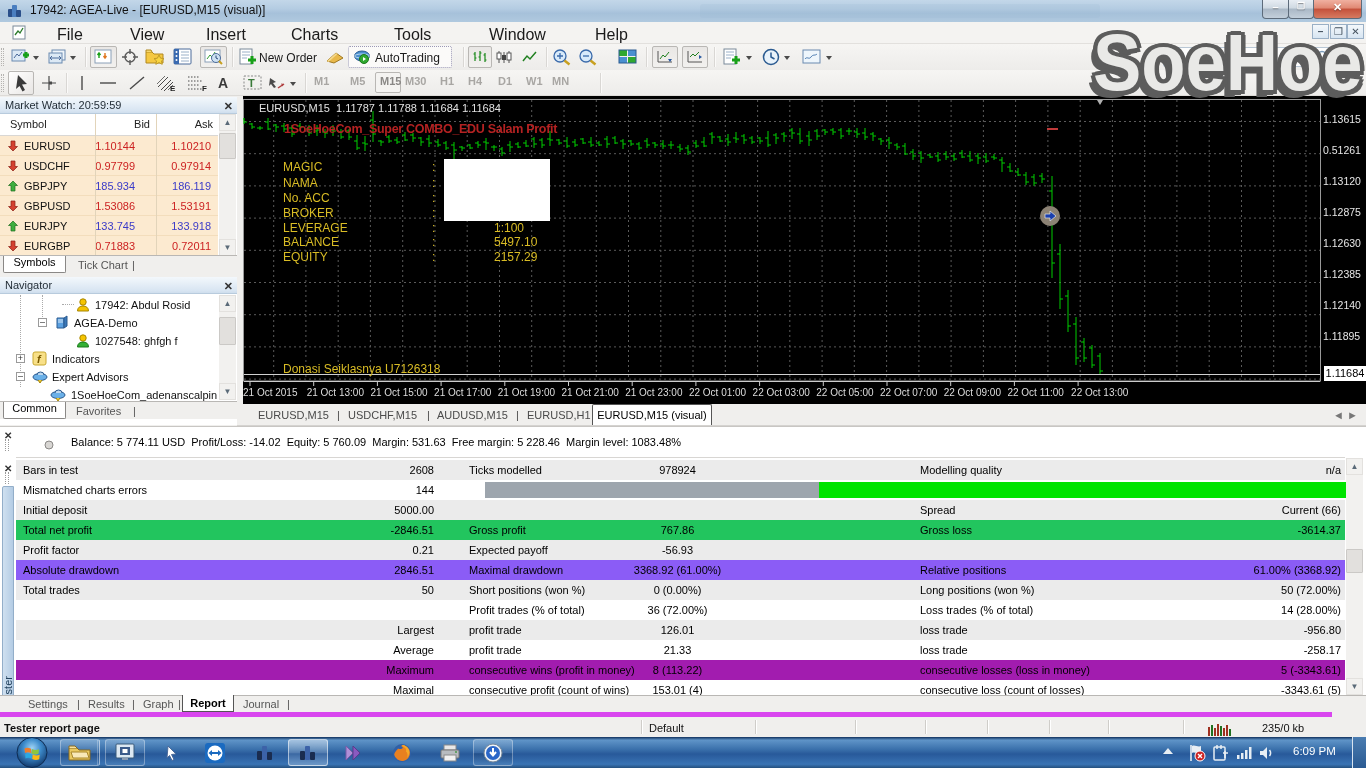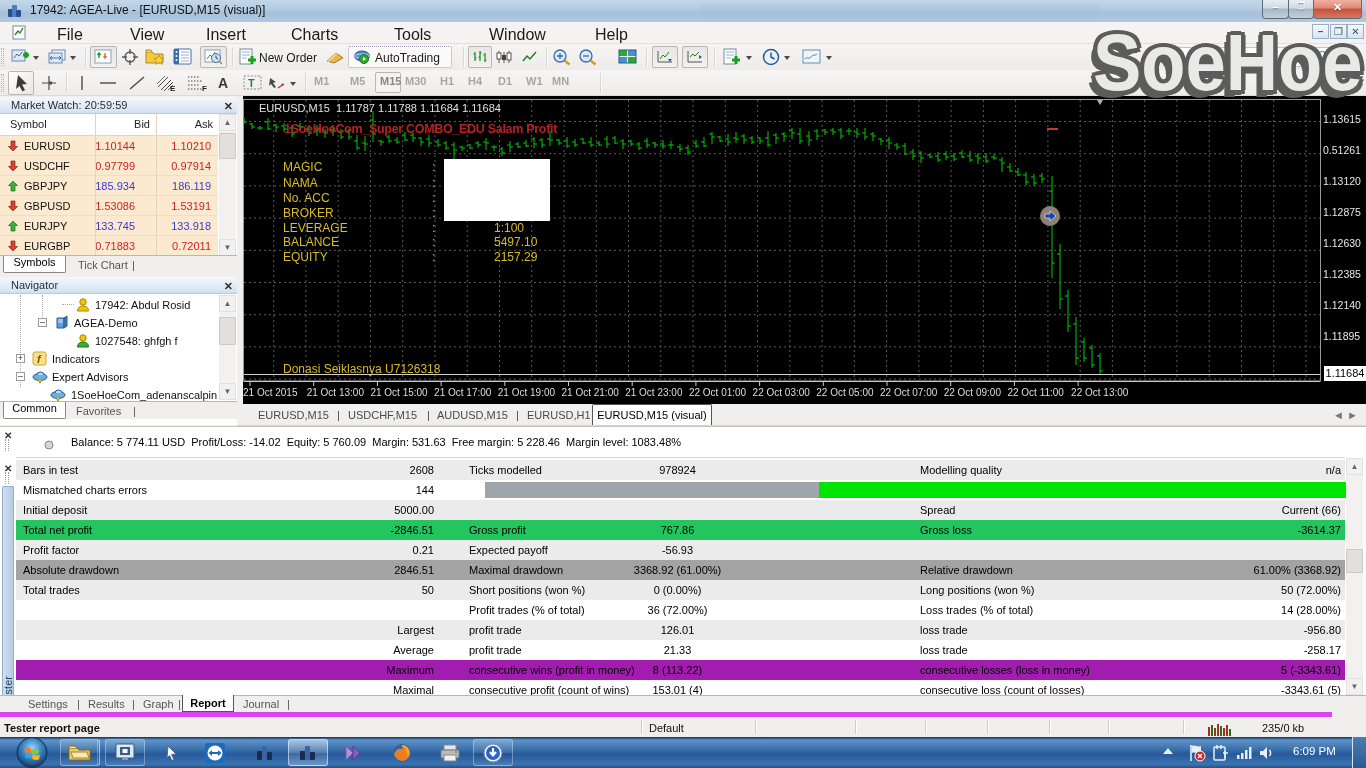--- a/index.html
+++ b/index.html
@@ -17,21 +17,21 @@
 
 #tb1{position:absolute;left:0;top:44px;width:1366px;height:26px;background:linear-gradient(180deg,#f6f5f3,#edecea)}
 #tb2{position:absolute;left:0;top:70px;width:1366px;height:26px;background:linear-gradient(180deg,#f6f5f3,#edecea);border-bottom:1px solid #dddbd8}
 .grip{position:absolute;width:3px;border-left:1px dotted #b5b3b0;border-right:1px dotted #b5b3b0;height:18px;top:4px}
 .tsep{position:absolute;width:1px;height:20px;top:3px;background:#d9d7d4;box-shadow:1px 0 0 #fbfaf9}
 .tbtxt{position:absolute;font-size:12px;color:#1a1a1a}
 .darr{position:absolute;width:0;height:0;border-left:3.5px solid transparent;border-right:3.5px solid transparent;border-top:4px solid #4a4a4a;top:12px}
 .tfbtn{position:absolute;top:5px;font-size:11px;font-weight:bold;color:#a8a6a3}
 .pressed{border:1px solid #b9b7b4;background:linear-gradient(180deg,#e9e7e5,#f2f1ef);border-radius:2px}
 
-.panel-h{position:absolute;left:0;width:237px;height:17px;background:linear-gradient(180deg,#f3f8fc,#d8e5f2 85%,#cfdeed);border-bottom:1px solid #b8cbdd;color:#1f2a33;font-size:11px;line-height:16px;padding-left:11px}
+.panel-h{position:absolute;left:0;width:237px;height:17px;background:linear-gradient(180deg,#f3f8fc,#d8e5f2 85%,#cfdeed);border-bottom:1px solid #b8cbdd;color:#1f2a33;font-size:11px;line-height:16px;padding-left:5px}
 .px{position:absolute;right:4px;top:1px;font-size:11px;font-weight:bold;color:#333}
 .tabrow{position:absolute;left:0;width:237px;height:18px;background:#f0efed;border-top:1px solid #b9b7b4}
 .tab-on{position:absolute;top:0;height:17px;background:#fff;border:1px solid #8a8886;border-top:none;border-radius:0 0 2px 2px;font-size:11px;color:#000;text-align:center}
 .tab-off{position:absolute;top:3px;font-size:11px;color:#555}
 
 #mw{position:absolute;left:0;top:97px;width:237px;height:176px;background:#fff}
 .mwrow{position:absolute;left:0;width:218px;height:20px;background:#fcead0;border-bottom:1px solid #f3ddbc}
 .mwsym{position:absolute;left:24px;top:4px;color:#111}
 .mwarr{position:absolute;left:7px;top:4px}
 .mwbid{position:absolute;right:83px;top:4px}
@@ -538,26 +538,26 @@
         <span class="c v2">767.86</span>
         <span class="c l3">Gross loss</span>
         <span class="c v3">-3614.37</span>
       </div>
       <div class="trow" style="top:113px;background:#ebebeb">
         <span class="c l1">Profit factor</span>
         <span class="c v1">0.21</span>
         <span class="c l2">Expected payoff</span>
         <span class="c v2">-56.93</span>
       </div>
-      <div class="trow" style="top:133px;background:#a3a3a3">
+      <div class="trow" style="top:133px;background:#8b5cf6">
         <span class="c l1">Absolute drawdown</span>
         <span class="c v1">2846.51</span>
         <span class="c l2">Maximal drawdown</span>
         <span class="c v2">3368.92 (61.00%)</span>
-        <span class="c l3">Relative drawdown</span>
+        <span class="c l3">Relative positions</span>
         <span class="c v3">61.00% (3368.92)</span>
       </div>
       <div class="trow" style="top:153px;background:#ebebeb">
         <span class="c l1">Total trades</span>
         <span class="c v1">50</span>
         <span class="c l2">Short positions (won %)</span>
         <span class="c v2">0 (0.00%)</span>
         <span class="c l3">Long positions (won %)</span>
         <span class="c v3">50 (72.00%)</span>
       </div>

